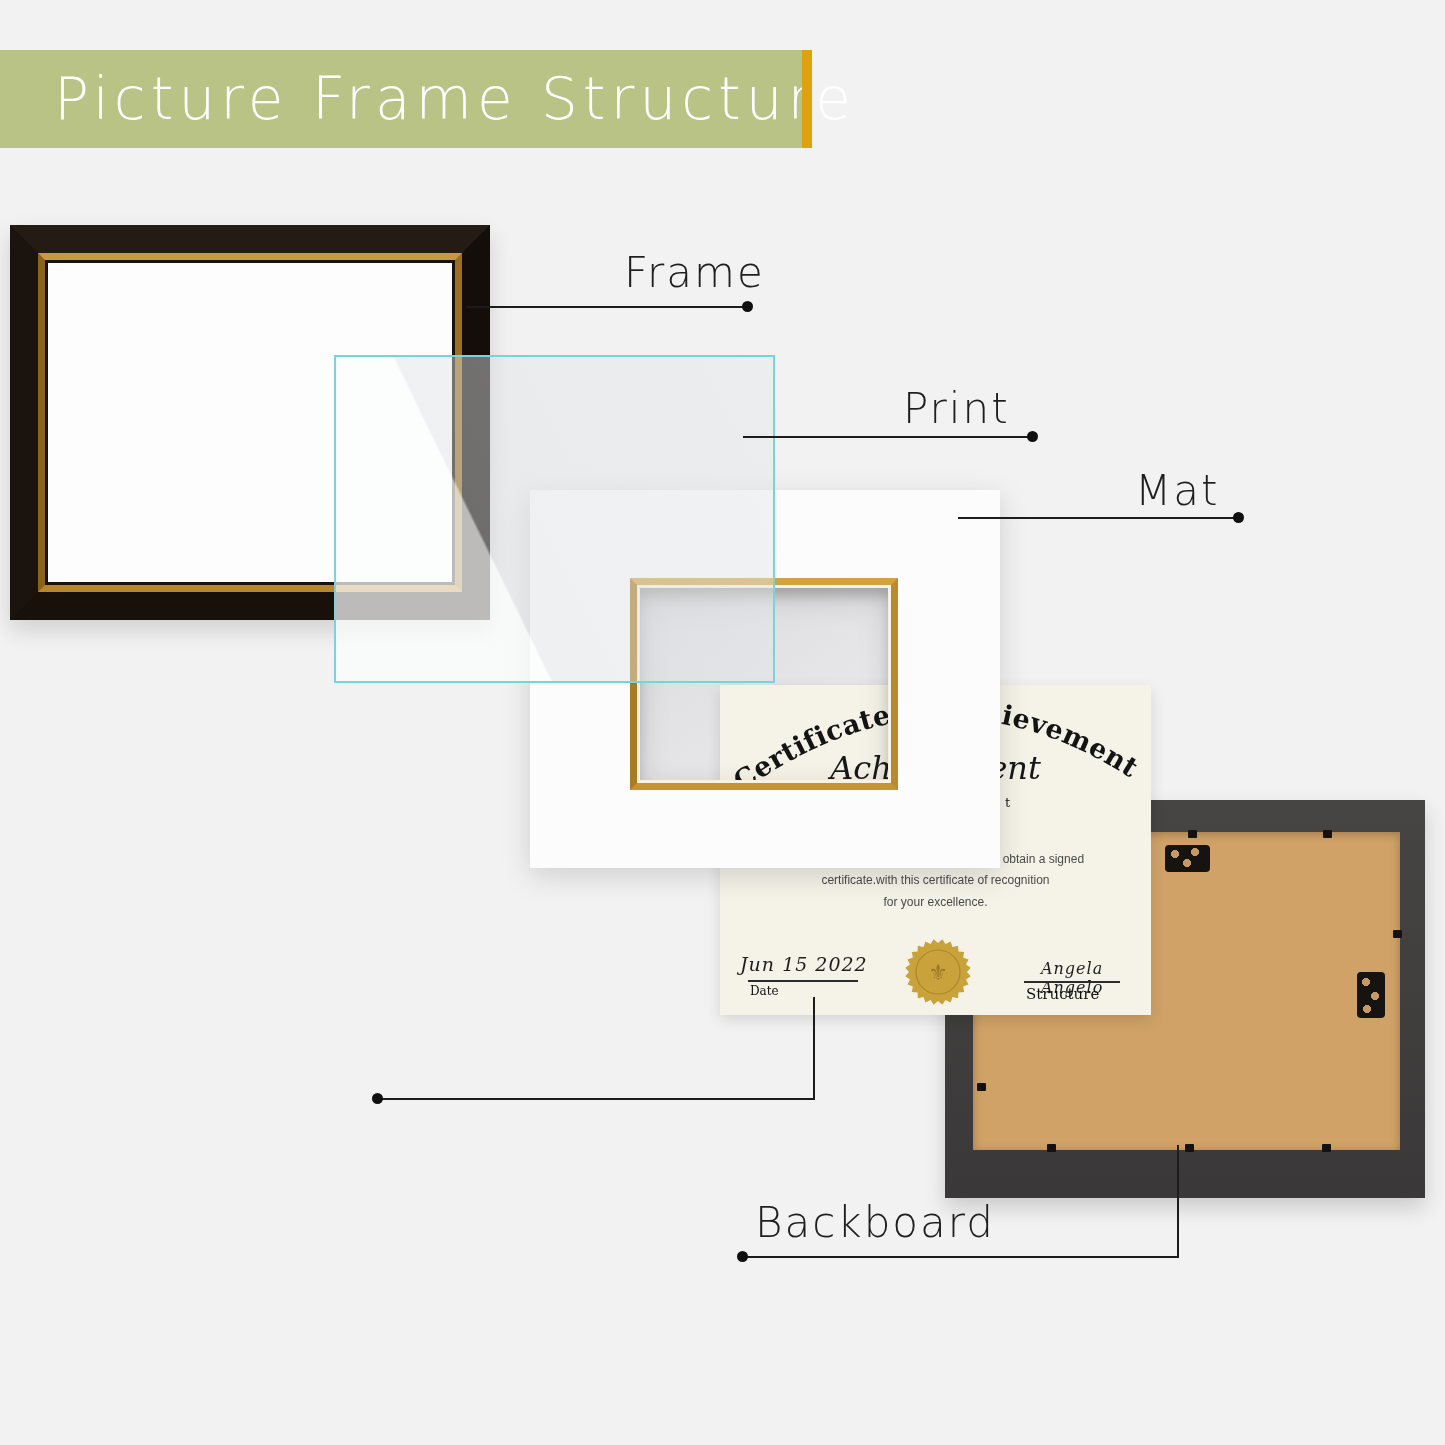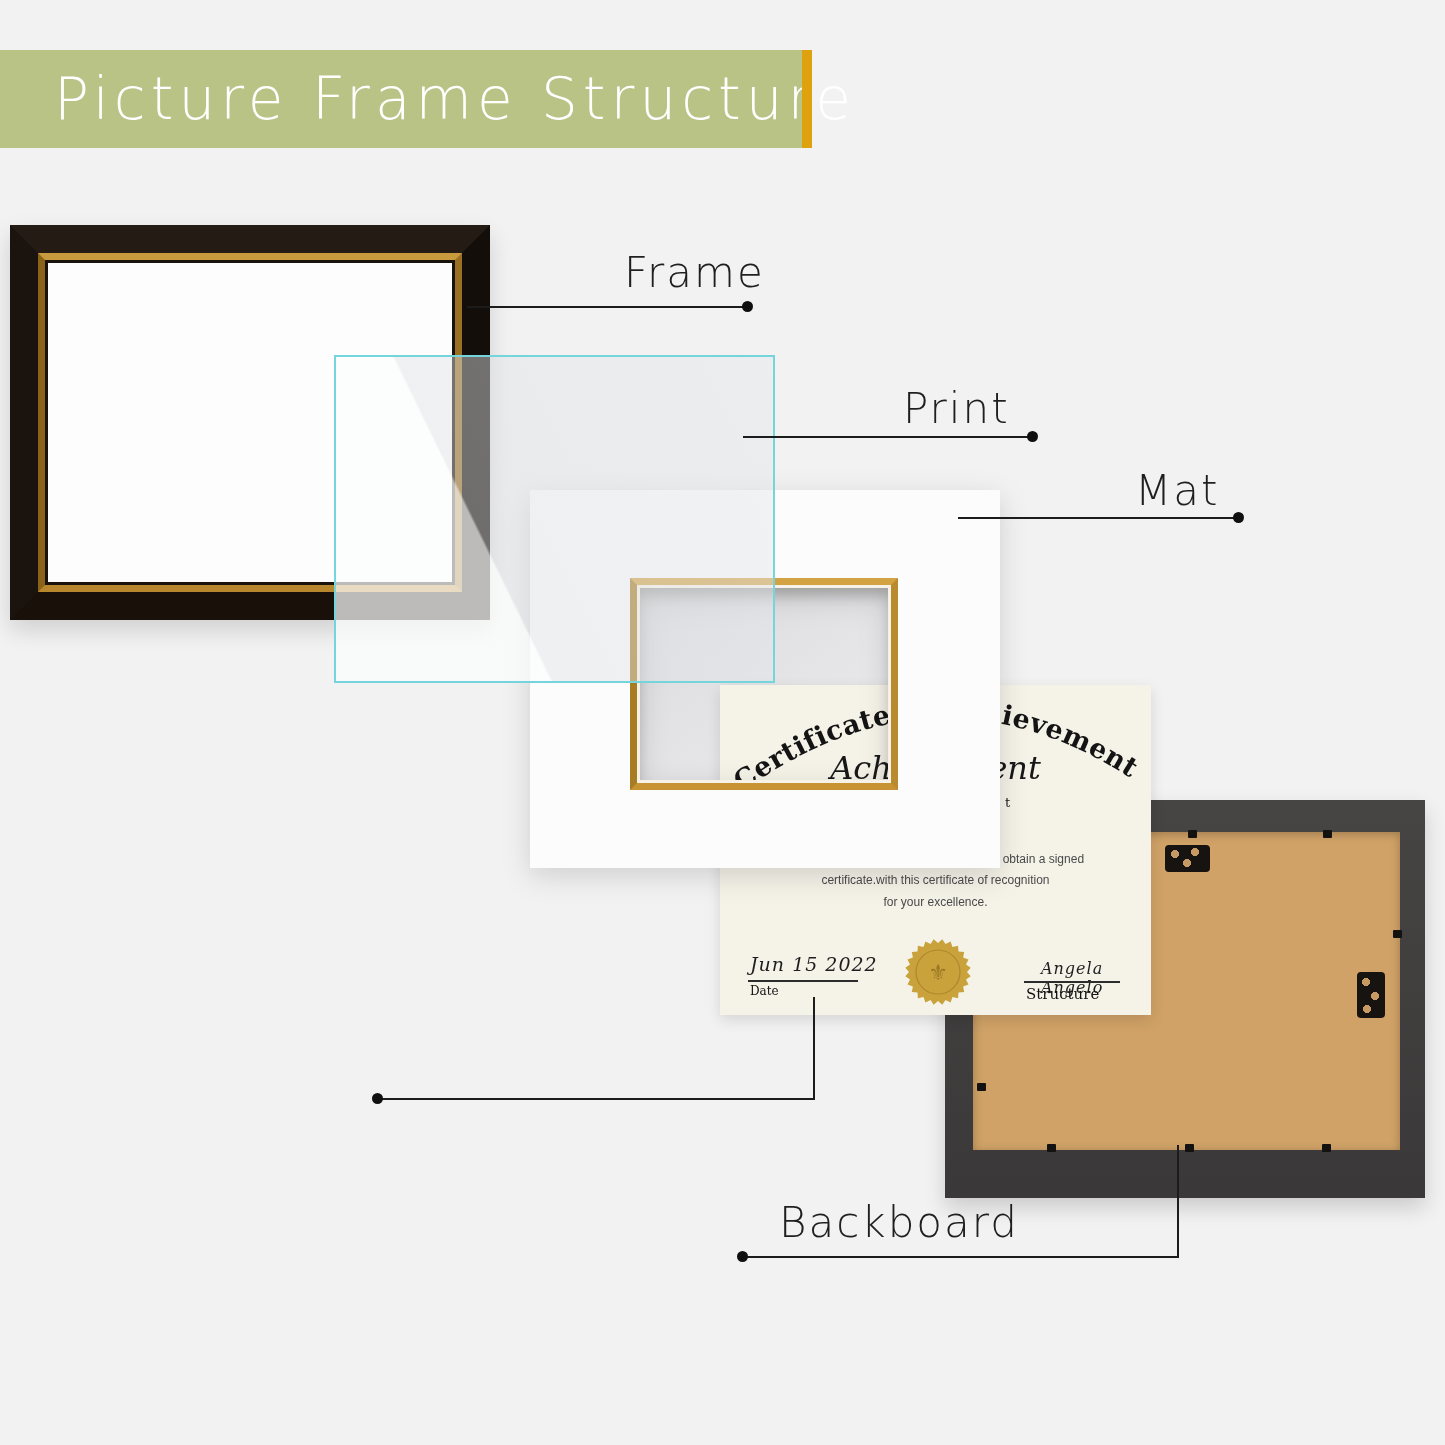--- a/index.html
+++ b/index.html
@@ -41,21 +41,21 @@
   .cert-arc{position:absolute;left:0;top:0;}
   .arc-text{font-family:"DejaVu Serif","Liberation Serif",serif;font-weight:bold;font-size:27px;fill:#141414;letter-spacing:.5px;}
   .cert-script{position:absolute;left:0;top:64px;width:100%;text-align:center;
                font-family:"DejaVu Serif","Liberation Serif",serif;font-style:italic;font-size:32px;color:#181818;}
   .cert-fragment{position:absolute;left:285px;top:110px;font-family:"DejaVu Serif",serif;font-size:13px;color:#222;}
   .cert-body{position:absolute;color:#4a4a4a;font-size:12px;font-family:"Liberation Sans","DejaVu Sans",sans-serif;white-space:nowrap;}
   .cert-body1{left:276px;top:167px;}
   .cert-body2{left:0;top:188px;width:100%;text-align:center;}
   .cert-body3{left:0;top:210px;width:100%;text-align:center;}
   .cert-hand{font-family:"DejaVu Serif","Liberation Serif",serif;font-style:italic;color:#1e1e1e;}
-  .date-value{position:absolute;left:30px;top:268px;font-size:19px;letter-spacing:1px;text-align:center;}
+  .date-value{position:absolute;left:20px;top:268px;font-size:19px;letter-spacing:1px;text-align:center;}
   .date-line{position:absolute;left:28px;top:295px;width:110px;height:2px;background:#2c2c2c;}
   .date-label{position:absolute;left:30px;top:299px;font-family:"DejaVu Serif",serif;font-size:12px;color:#111;}
   .sig-value{position:absolute;left:321px;top:274px;font-size:16px;letter-spacing:1px;}
   .sig-line{position:absolute;left:304px;top:296px;width:96px;height:2px;background:#2c2c2c;}
   .sig-label{position:absolute;left:306px;top:300px;font-family:"DejaVu Serif",serif;font-size:15px;color:#111;}
   .seal{position:absolute;left:183px;top:252px;}
   
   .backboard{left:945px;top:800px;width:480px;height:398px;z-index:1;
              background:linear-gradient(180deg,#474544,#3a3838);box-shadow:0 10px 20px rgba(0,0,0,.16);}
   .mdf{position:absolute;left:28px;top:32px;width:427px;height:318px;background:#d0a267;
@@ -156,18 +156,18 @@
   <div class="abs dot" style="left:1027px;top:431px;"></div>
 
   <div class="abs label" style="left:1135px;top:466px;">Mat</div>
   <div class="abs hline" style="left:958px;top:517px;width:282px;"></div>
   <div class="abs dot" style="left:1233px;top:512px;"></div>
 
   <div class="abs hline" style="left:378px;top:1098px;width:437px;"></div>
   <div class="abs vline" style="left:813px;top:997px;height:103px;"></div>
   <div class="abs dot" style="left:372px;top:1093px;"></div>
 
-  <div class="abs label" style="left:755px;top:1198px;margin-left:24px;">Backboard</div>
+  <div class="abs label" style="left:755px;top:1198px;">Backboard</div>
   <div class="abs hline" style="left:743px;top:1256px;width:436px;"></div>
   <div class="abs vline" style="left:1177px;top:1145px;height:113px;"></div>
   <div class="abs dot" style="left:737px;top:1251px;"></div>
 
 </div>
 
 </body></html>

